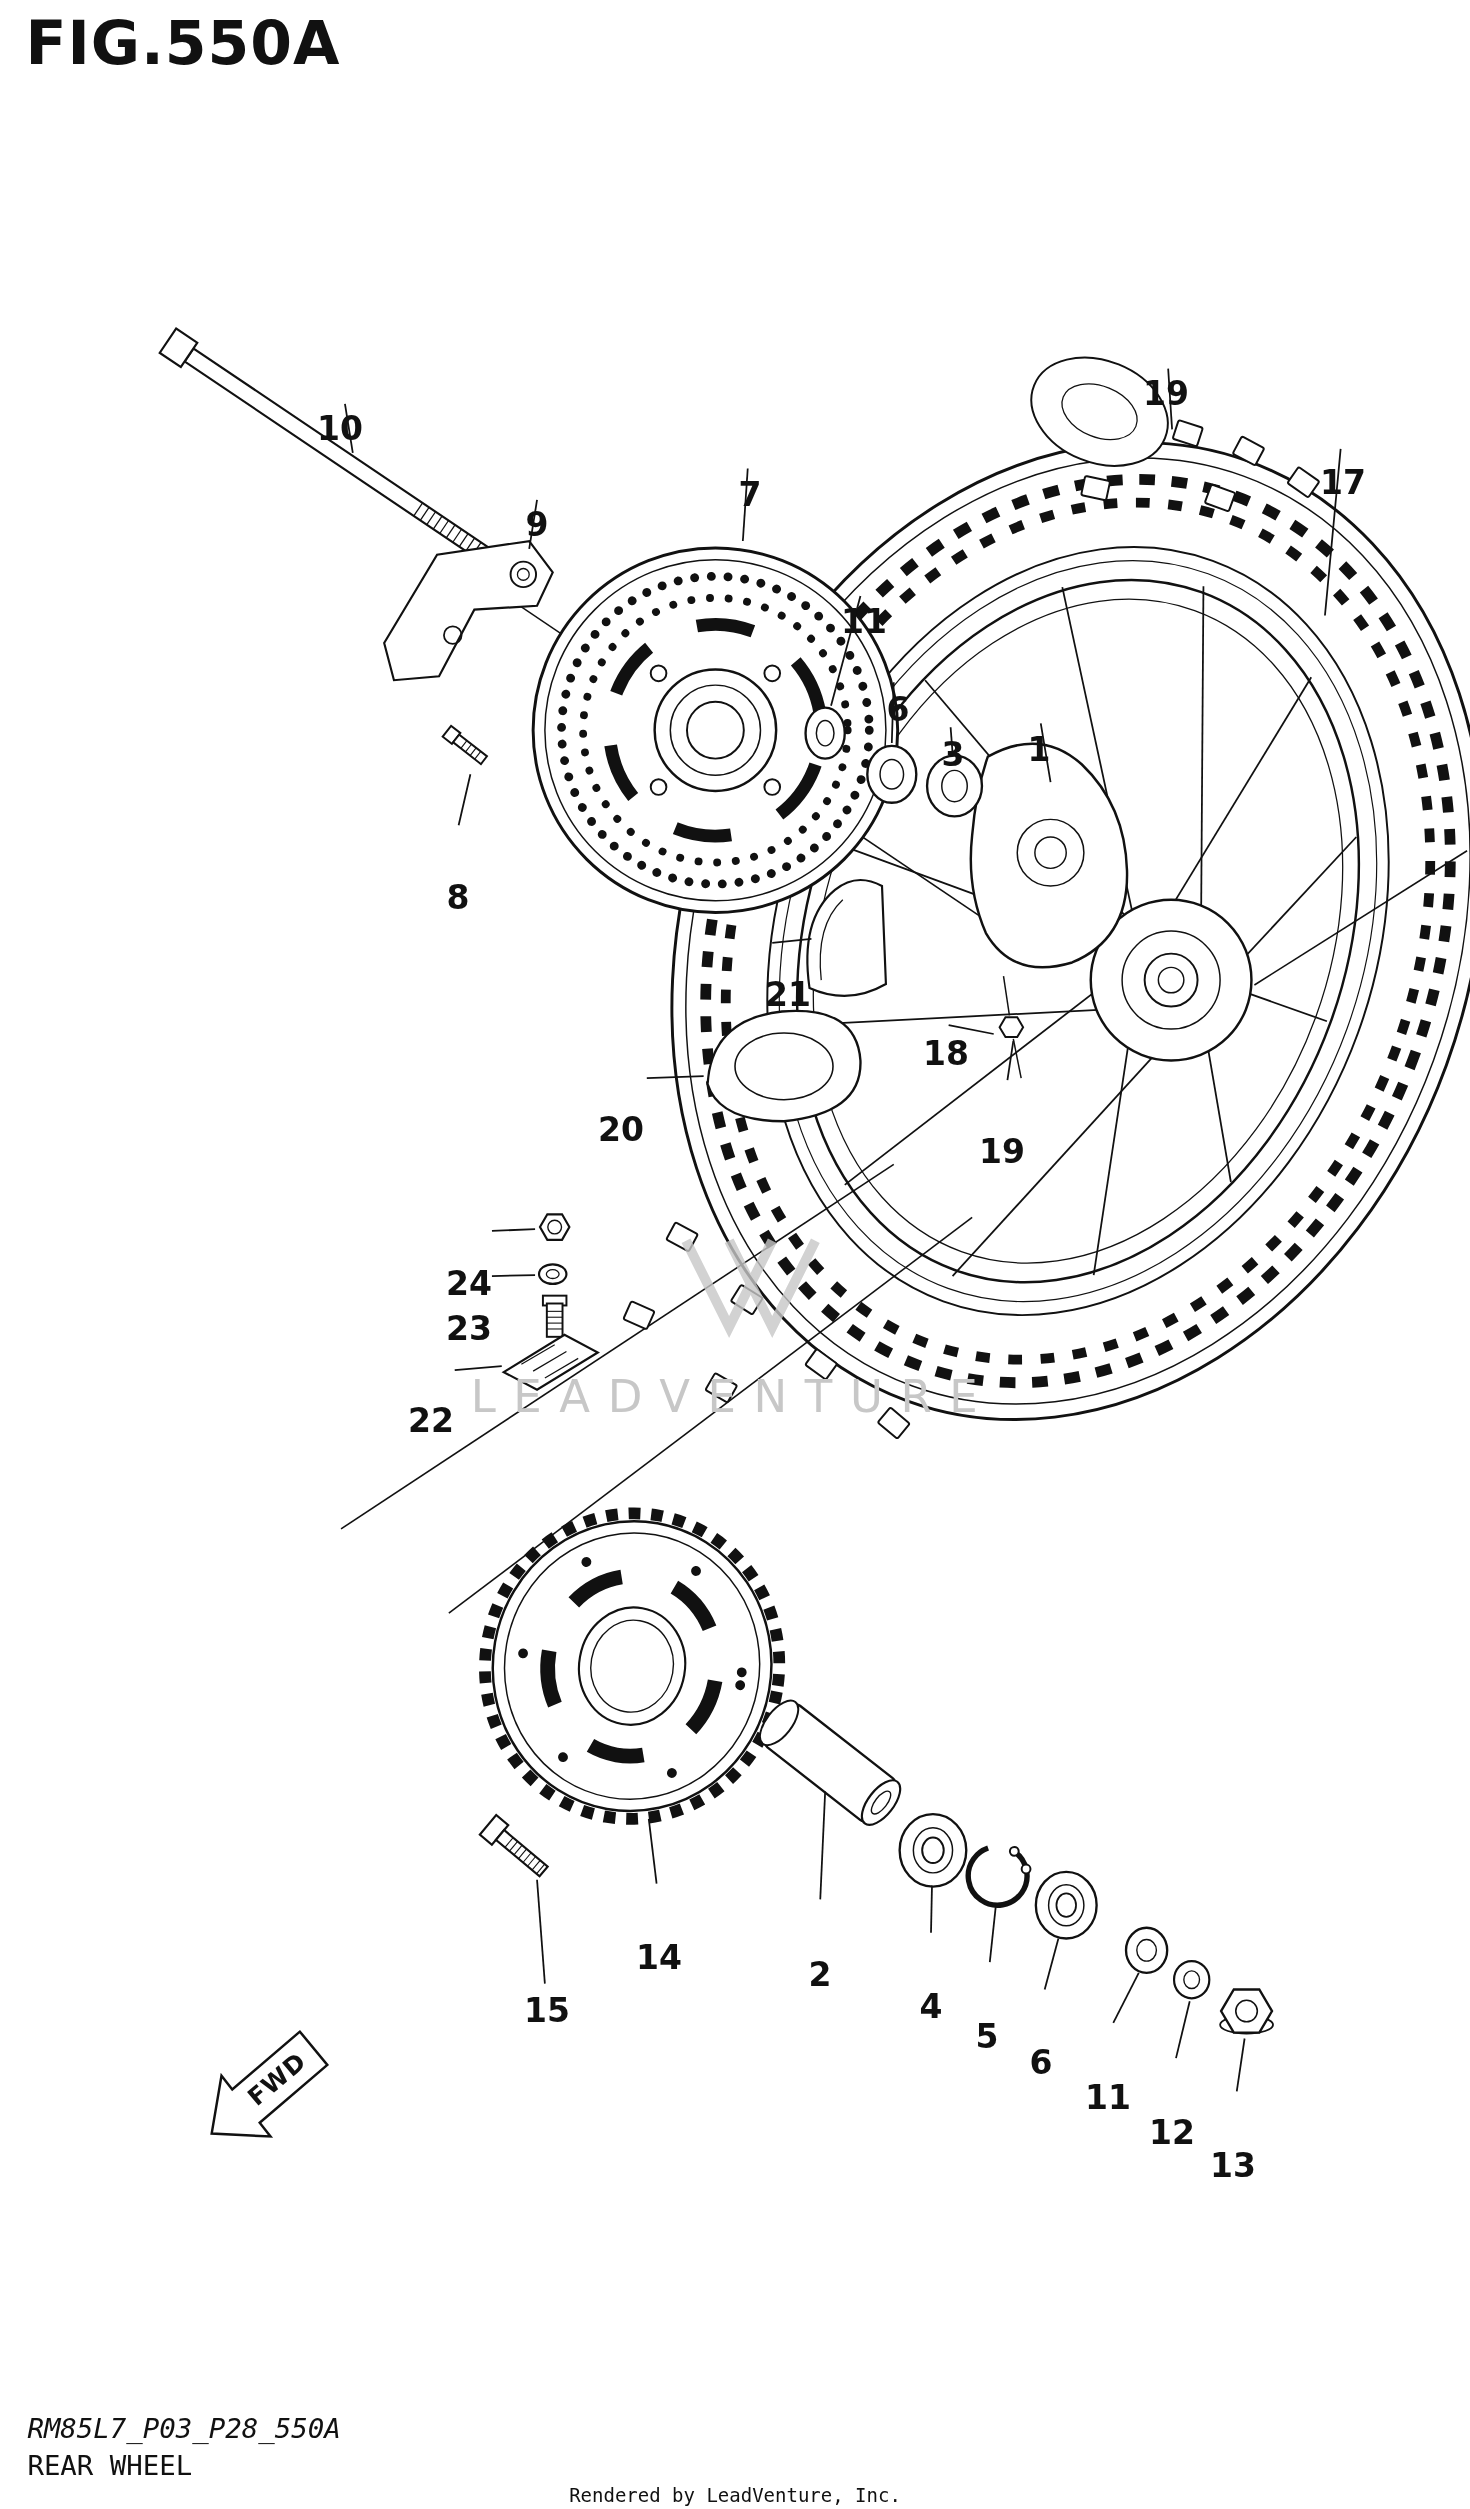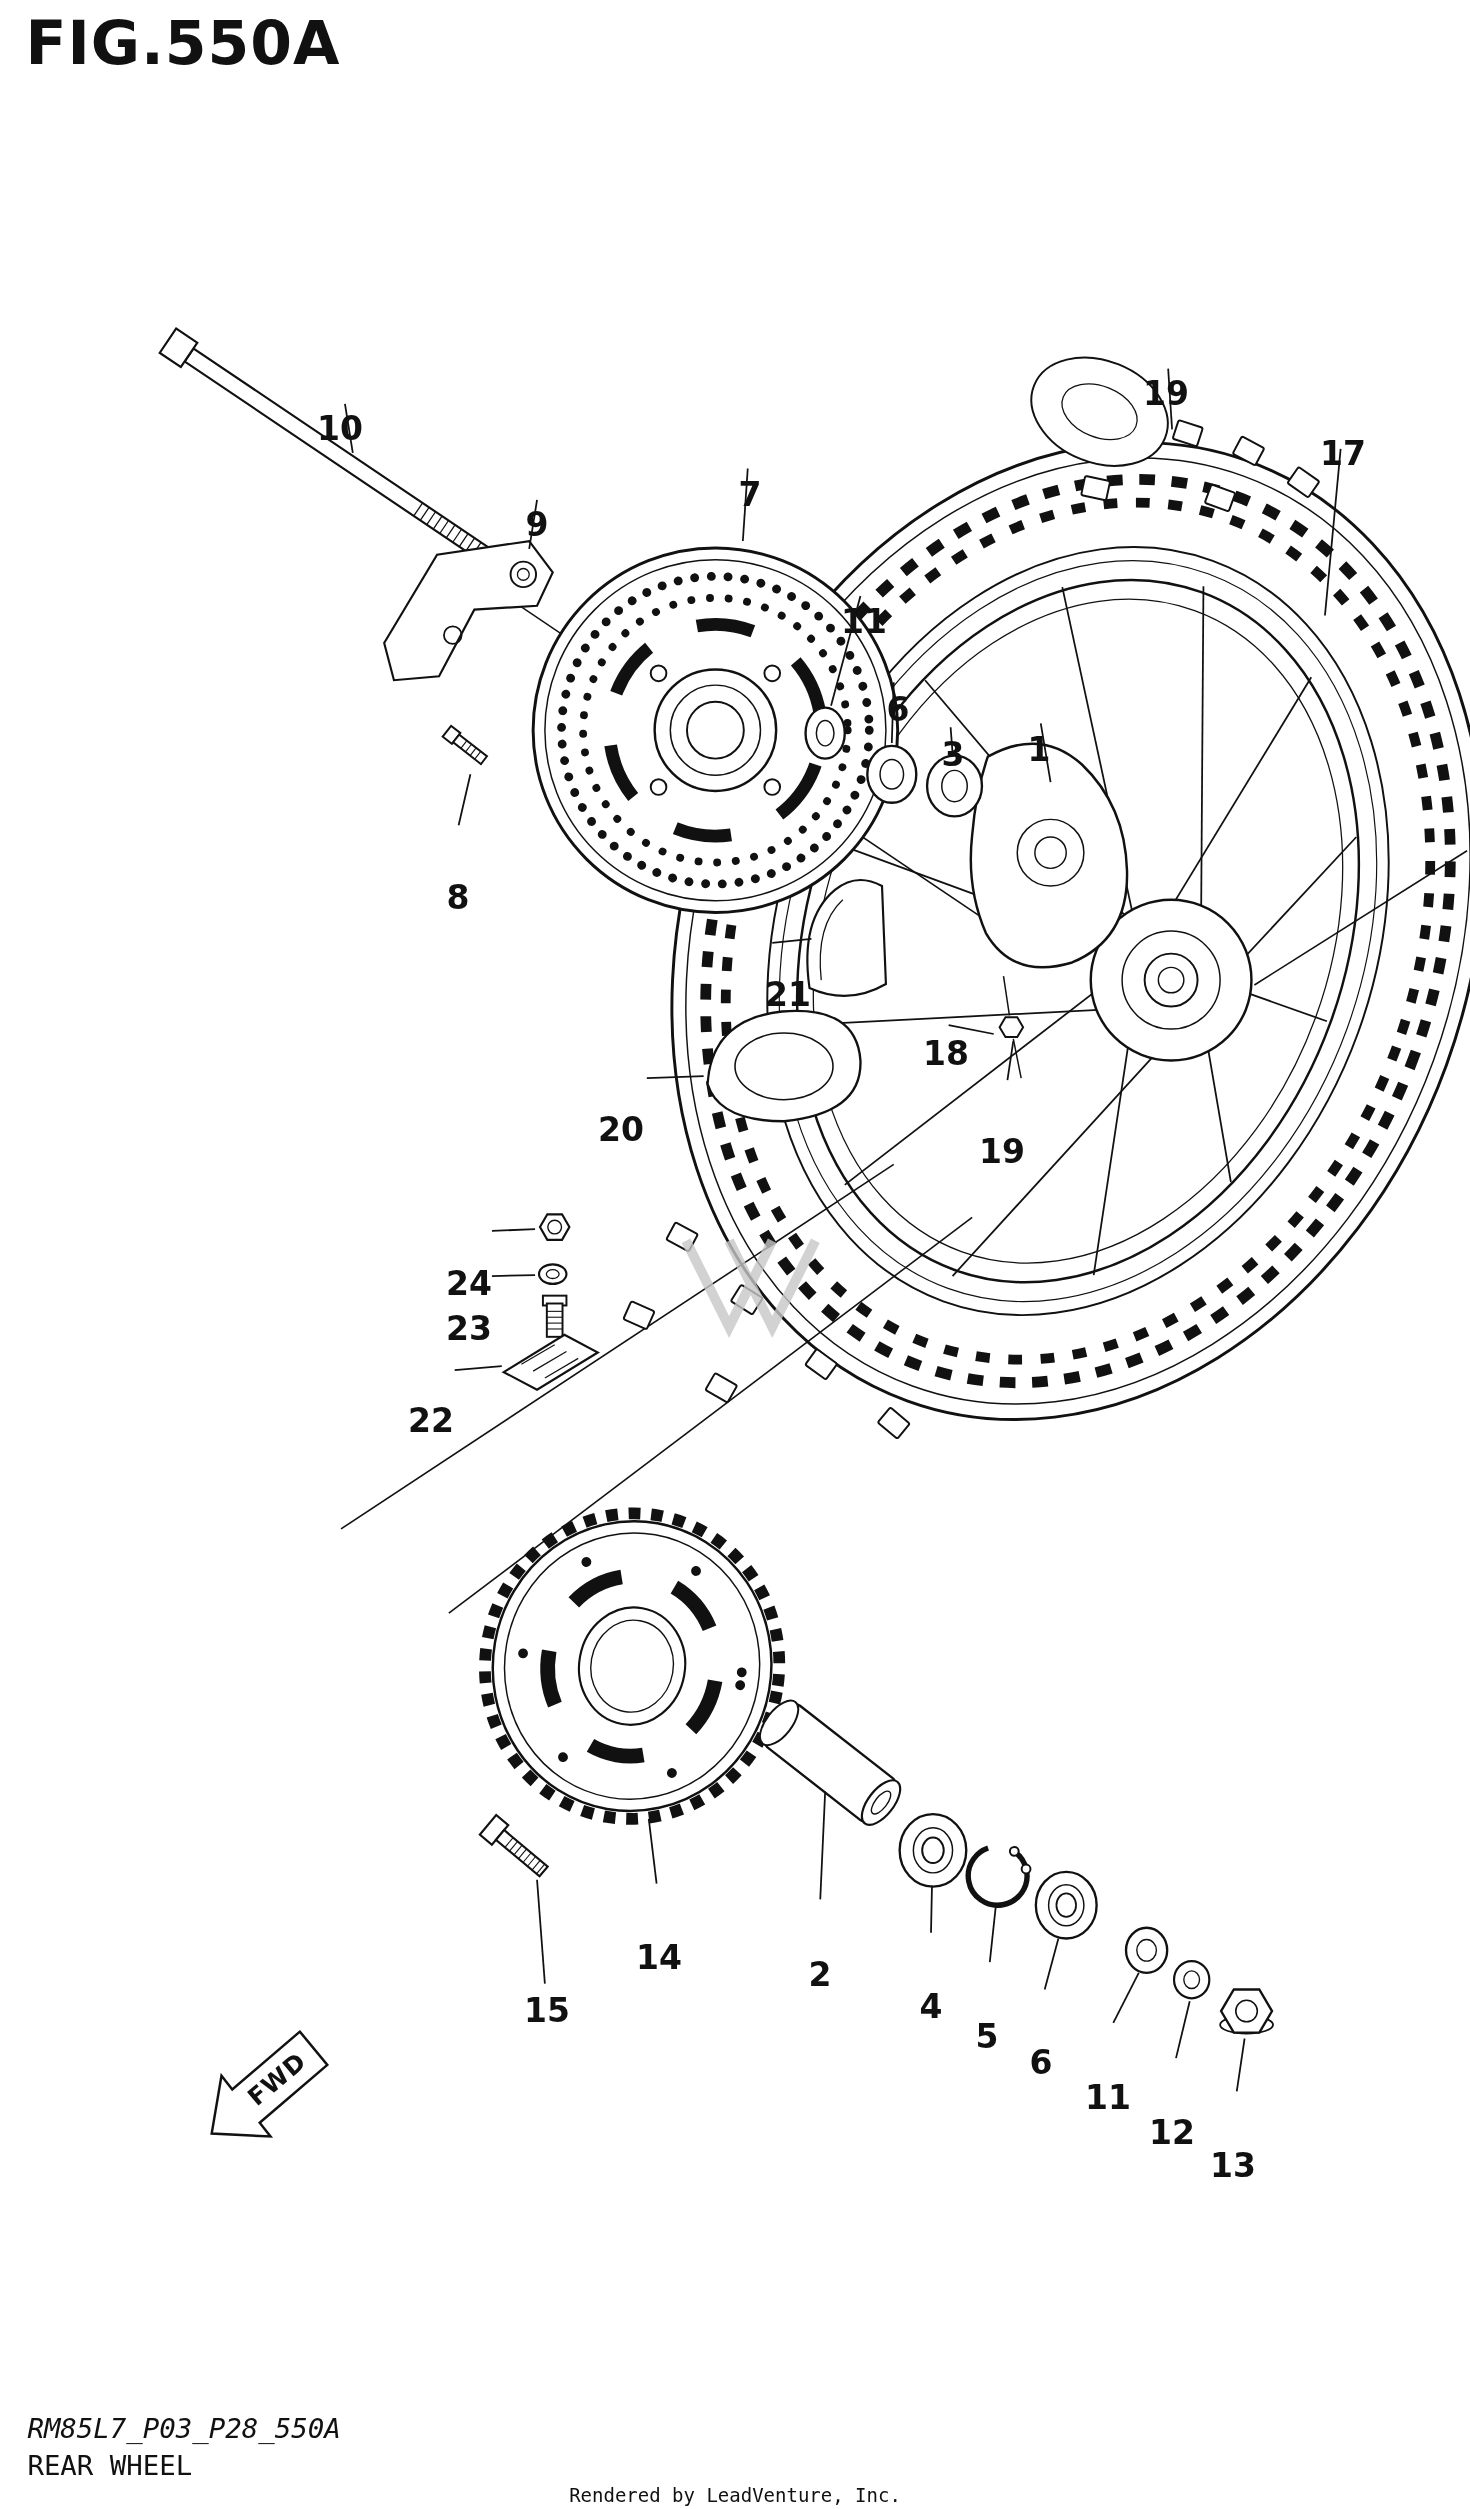--- a/index.html
+++ b/index.html
@@ -284,27 +284,28 @@
         <line x1="950" y1="1972" x2="951" y2="1924" stroke-width="1.8"></line>
         <line x1="1010" y1="2002" x2="1016" y2="1946" stroke-width="1.8"></line>
         <line x1="1066" y1="2030" x2="1080" y2="1978" stroke-width="1.8"></line>
         <line x1="1136" y1="2064" x2="1162" y2="2013" stroke-width="1.8"></line>
         <line x1="1200" y1="2100" x2="1214" y2="2042" stroke-width="1.8"></line>
         <line x1="1262" y1="2134" x2="1270" y2="2080" stroke-width="1.8"></line>
         <line x1="556" y1="2024" x2="548" y2="1918" stroke-width="1.8"></line>
       </g>
   </svg>
 
+  <div id="watermark-text">LEADVENTURE</div>
   <div id="fwd-text">FWD</div>
   <div id="callout-layer">
       <div class="callout" style="left: 340px; top: 380px;">10</div>
       <div class="callout" style="left: 537px; top: 476px;">9</div>
       <div class="callout" style="left: 750px; top: 446px;">7</div>
       <div class="callout" style="left: 1166px; top: 345px;">19</div>
-      <div class="callout" style="left: 1343px; top: 405px;">17</div>
+      <div class="callout" style="left: 1343px; top: 434px;">17</div>
       <div class="callout" style="left: 864px; top: 573px;">11</div>
       <div class="callout" style="left: 898px; top: 661px;">6</div>
       <div class="callout" style="left: 953px; top: 706px;">3</div>
       <div class="callout" style="left: 1039px; top: 701px;">1</div>
       <div class="callout" style="left: 458px; top: 849px;">8</div>
       <div class="callout" style="left: 788px; top: 946px; text-align: center;">21</div>
       <div class="callout" style="left: 946px; top: 1005px;">18</div>
       <div class="callout" style="left: 621px; top: 1081px;">20</div>
       <div class="callout" style="left: 1002px; top: 1103px;">19</div>
       <div class="callout" style="left: 469px; top: 1235px;">24</div>

